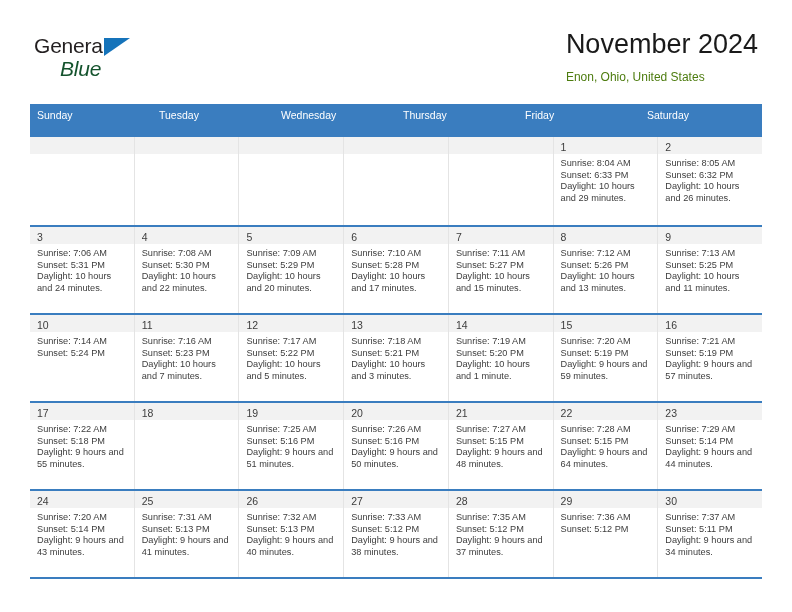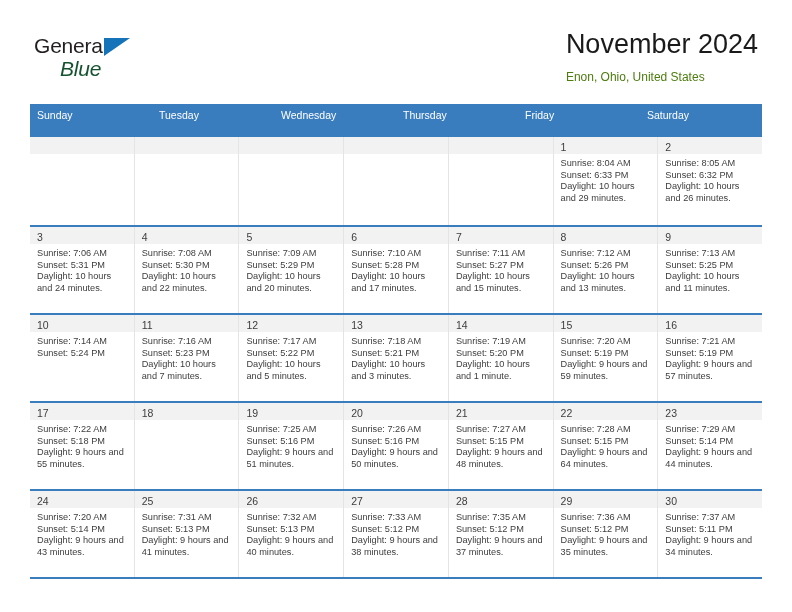--- a/index.html
+++ b/index.html
@@ -439,21 +439,20 @@
               <div class="info-line">Sunrise: 7:35 AM</div>
               <div class="info-line">Sunset: 5:12 PM</div>
               <div class="info-wrap">Daylight: 9 hours and 37 minutes.</div>
             </div>
           </div>
           <div class="cell">
             <div class="daynum-band"><span class="daynum">29</span></div>
             <div class="cell-body">
               <div class="info-line">Sunrise: 7:36 AM</div>
               <div class="info-line">Sunset: 5:12 PM</div>
-              <div class="info-wrap">Daylight: 9 hours and 35 minutes.</div>
             </div>
           </div>
           <div class="cell">
             <div class="daynum-band"><span class="daynum">30</span></div>
             <div class="cell-body">
               <div class="info-line">Sunrise: 7:37 AM</div>
               <div class="info-line">Sunset: 5:11 PM</div>
               <div class="info-wrap">Daylight: 9 hours and 34 minutes.</div>
             </div>
           </div>

